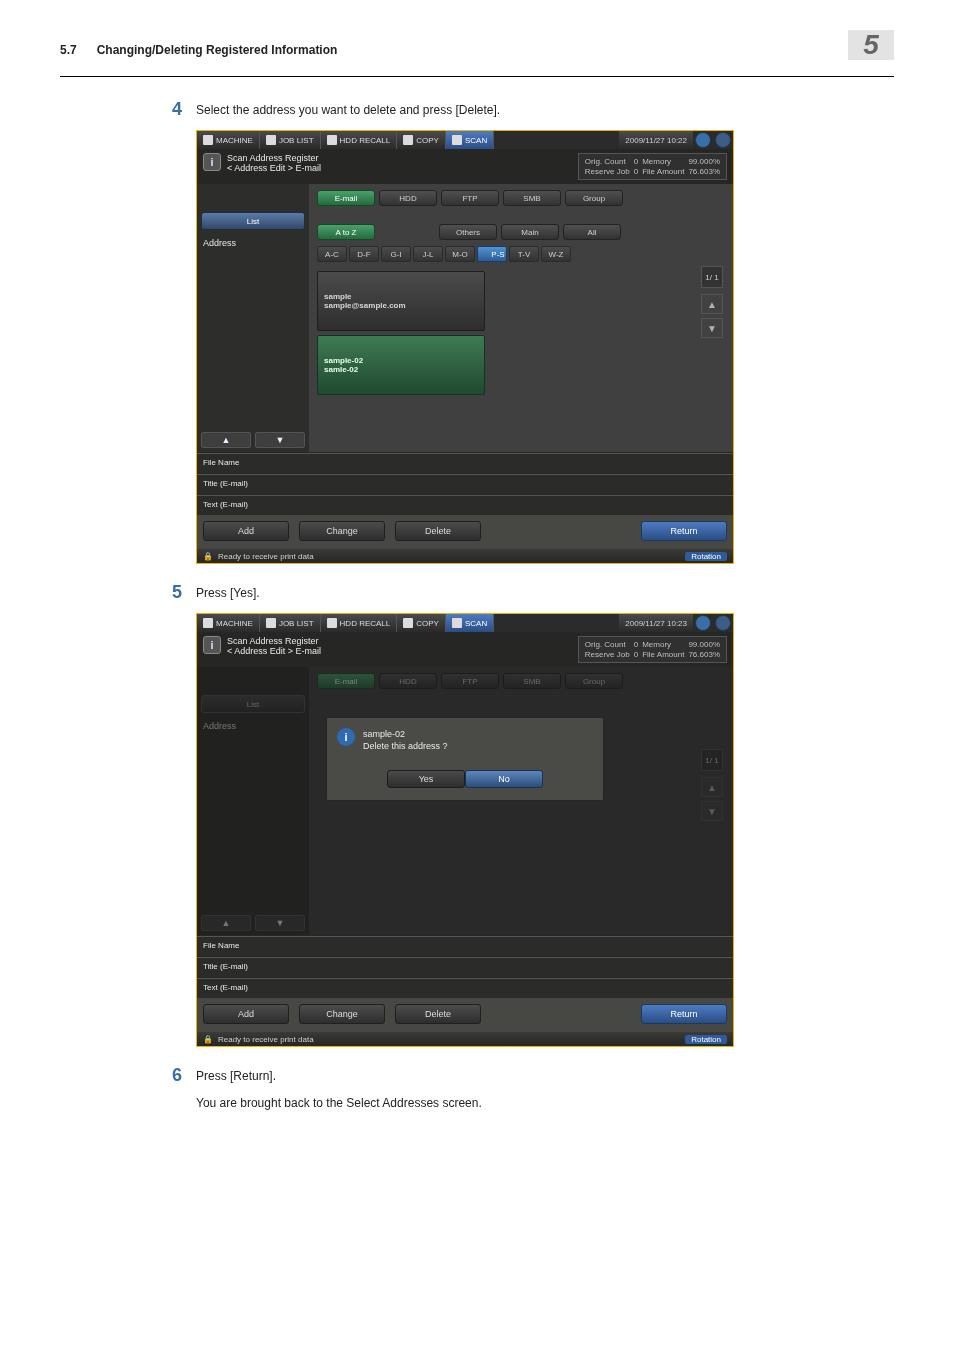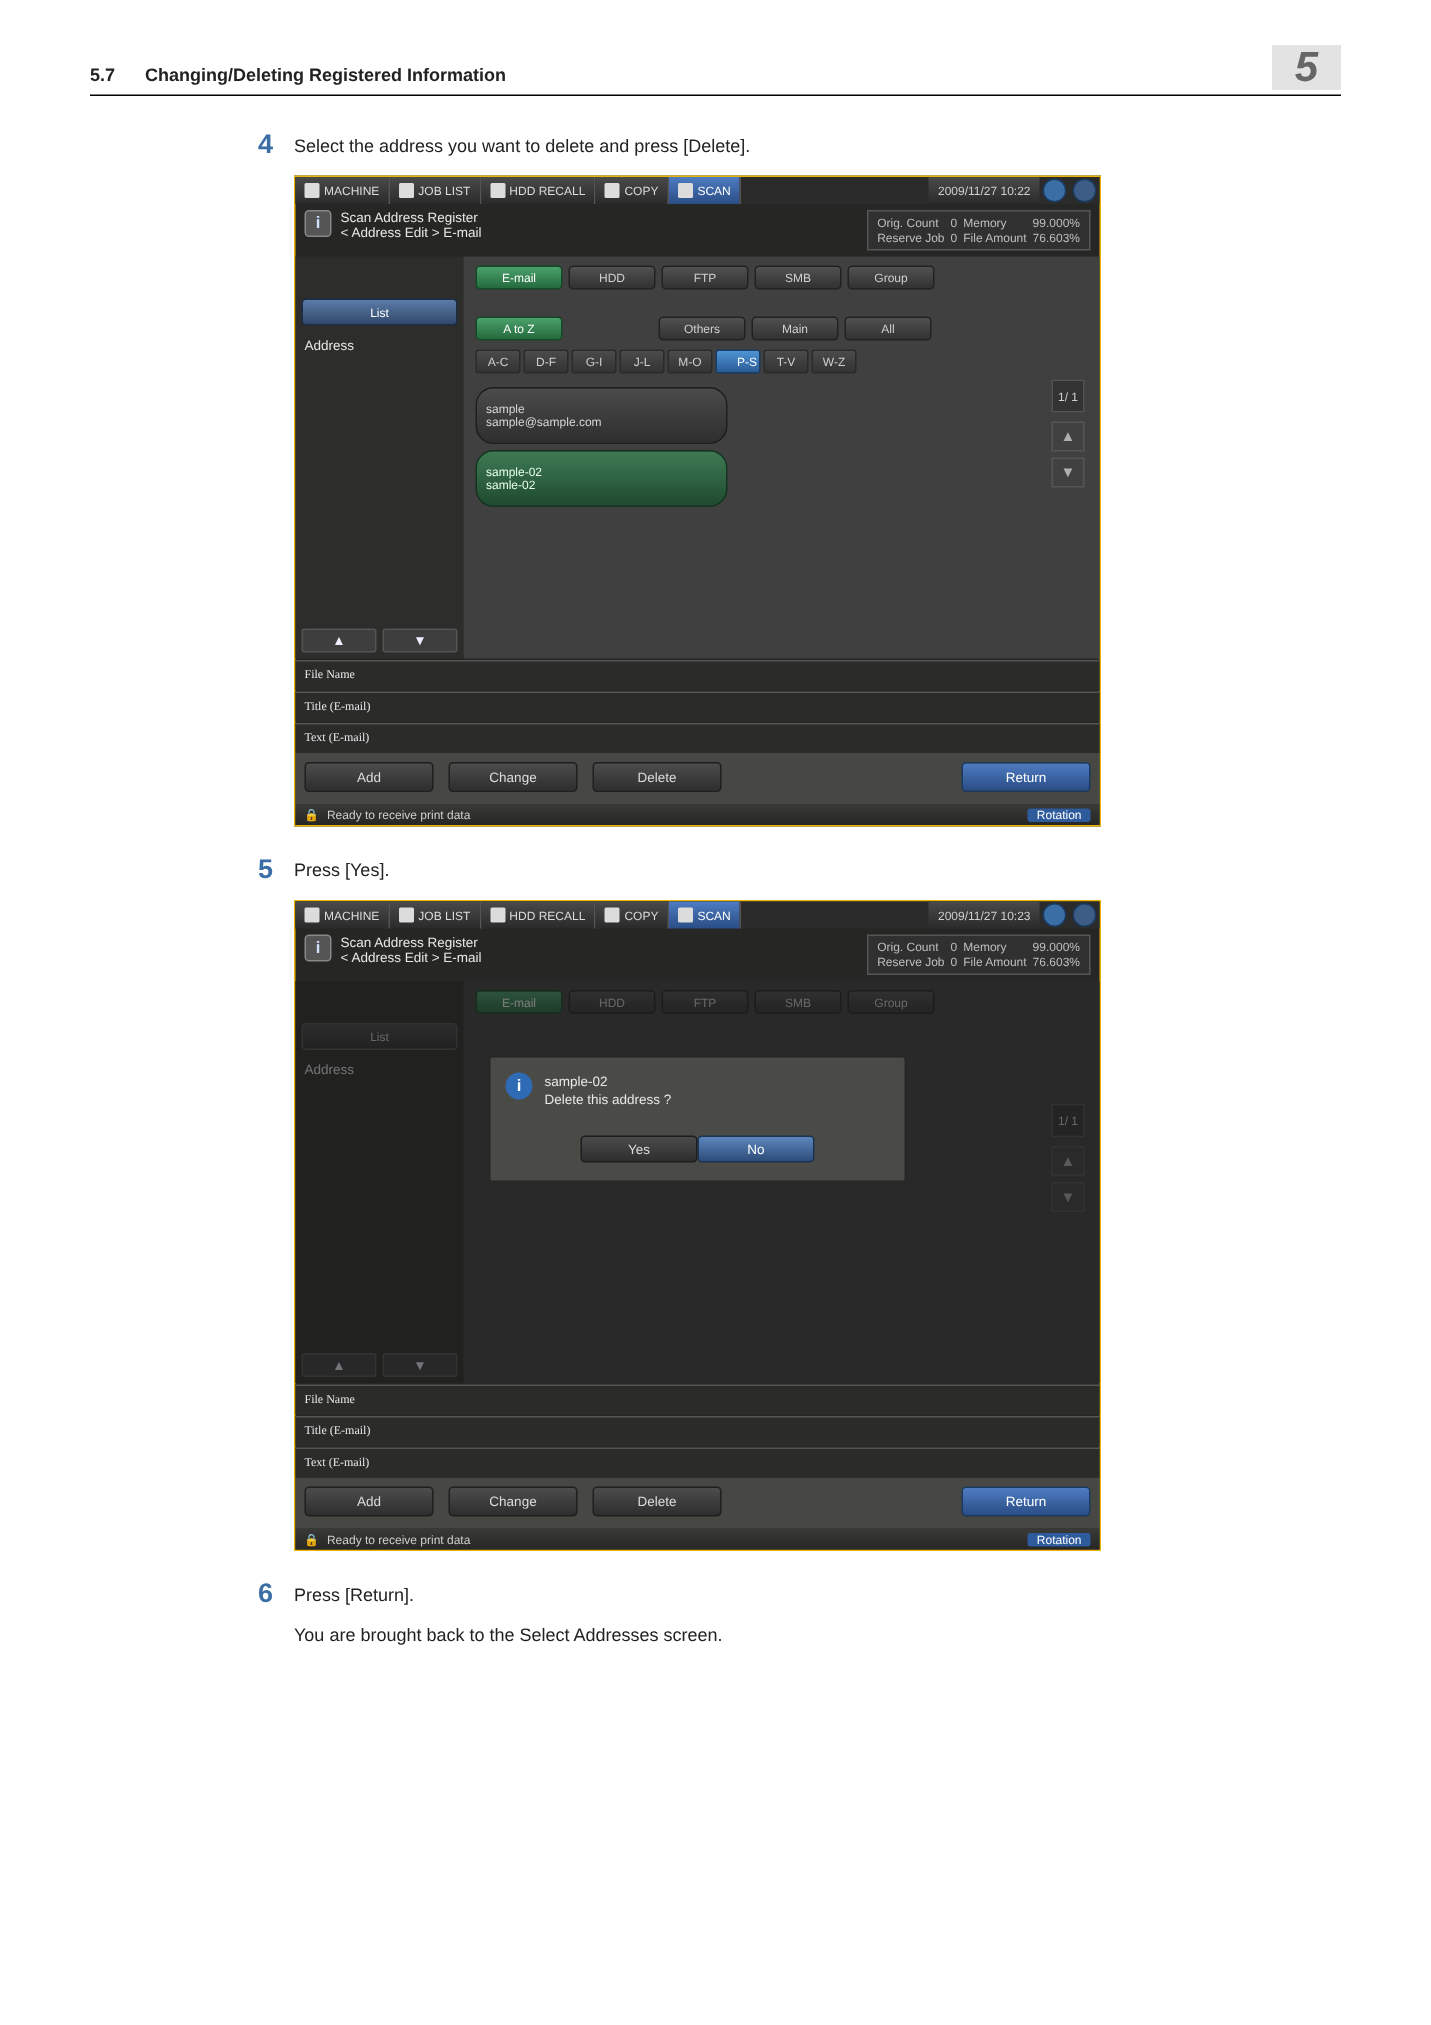--- a/index.html
+++ b/index.html
@@ -1,18 +1,18 @@
 <!DOCTYPE html>
 <html><head>
 <meta charset="utf-8">
 <style>
   * { box-sizing: border-box; margin: 0; padding: 0; }
   body { font-family: Arial, Helvetica, sans-serif; font-size: 12px; color: #222; background: #fff; width: 954px; margin: 0 auto; }
   .page { padding: 30px 60px 40px 60px; }
-  .header-line { display: flex; align-items: baseline; border-bottom: 1px solid #000; padding-bottom: 3px; margin-bottom: 22px; }
+  .header-line { display: flex; align-items: baseline; border-bottom: 1px solid #000; padding-bottom: 16px; margin-bottom: 22px; }
   .header-sec { font-weight: bold; font-size: 12px; margin-right: 20px; }
   .header-title { font-weight: bold; font-size: 12px; flex: 1; }
   .header-chapter { font-weight: bold; font-size: 28px; font-style: italic; color: #666; background: #e3e3e3; width: 46px; text-align: center; line-height: 30px; margin-left: 10px; }
   .step-row { display: flex; margin: 18px 0 10px 0; }
   .step-num { width: 40px; text-align: right; padding-right: 14px; font-size: 18px; font-weight: bold; color: #3a6ea5; }
   .step-text { flex: 1; font-size: 12px; padding-top: 4px; }
   .body-text { margin-left: 136px; font-size: 12px; margin-top: 10px; margin-bottom: 6px; }
 
   
   .panel-wrap { margin-left: 136px; width: 538px; background: #262624; color: #cfcfcf; font-size: 9px; border: 1px solid #eab308; }
@@ -30,32 +30,32 @@
   .counts-box span.lab{ color:#bfbfbf; }
   .content-area { display:flex; min-height: 268px; }
   .left-col { width:112px; background:#2d2d2b; padding:4px; display:flex; flex-direction:column; gap:4px; }
   .left-btn { height:18px; border-radius:3px; background: linear-gradient(#5b7ba8,#31486a); border:1px solid #1d2d45; color:#fff; font-size:8px; display:flex; align-items:center; justify-content:center;margin-top:24px; }
   .left-btn.dim { background: linear-gradient(#474747,#2e2e2e); border-color:#555; color:#cfcfcf; }
   .left-label { color:#e8e8e8; font-size:9px; padding:4px 2px; }
   .left-spacer { flex:1; }
   .arrow-pair { display:flex; gap:4px; margin-top:auto; }
   .arrow-btn { flex:1; height:16px; background:#3f5873; border:1px solid #243448; border-radius:2px; color:#eef; display:flex; align-items:center; justify-content:center; font-size:9px; }
   .arrow-btn.dim { background:#3e3e3e; border-color:#555; }
-  .side-fields { display:flex; flex-direction:column; gap:1px; margin-top:1px;font-family:Liberation Serif, serif; }
+  .side-fields { display:flex; flex-direction:column; gap:1px; margin-top:1px; }
   .side-field { height:20px; border-top:1px solid #555; background:#2b2b2a; color:#e8e8e8; padding:4px 6px; font-size:8px; }
   .right-col { flex:1; background:#404040; padding:6px 8px; display:flex; flex-direction:column; gap:6px; position:relative; }
   .dimmed .right-col, .dimmed .left-col { filter: brightness(0.78); }
   .pill-row { display:flex; gap:4px; }
   .pill { height:16px; min-width:58px; padding:0 8px; border-radius:3px; background:linear-gradient(#505050,#323232); border:1px solid #222; color:#cfcfcf; display:flex; align-items:center; justify-content:center; font-size:8px; }
   .pill.active { background:linear-gradient(#4aa16a,#256a3e); color:#fff; border-color:#154826; }
   .alpha-row { display:flex; gap:2px; }
   .alpha-cell { width:30px; height:16px; border:1px solid #2b2b2b; background:linear-gradient(#4b4b4b,#333); border-radius:2px; color:#cfcfcf; display:flex; align-items:center; justify-content:center; font-size:8px; }
   .alpha-cell.sel { background:linear-gradient(#4f94d4,#2a5c96); color:#fff; border-color:#1b3b60;padding-left:12px; }
   .entries { display:flex; flex-direction:column; gap:4px; margin-top:3px; }
-  .entry { width:168px; border-radius:12px; padding:9px 6px; font-size:8px; line-height:9px; }
+  .entry { width:168px; border-radius:2px; padding:20px 6px; font-size:8px; line-height:9px;font-weight:bold; }
   .entry.dark { background:linear-gradient(#4b4b4b,#2e2e2e); border:1px solid #1e1e1e; color:#d6d6d6; }
   .entry.sel { background:linear-gradient(#3e7a53,#1f4a30); border:1px solid #143420; color:#e8ffe8; }
   .page-ind { position:absolute; top:82px; right:10px; width:22px; height:22px; background:#333; border:1px solid #555; color:#cfcfcf; display:flex; align-items:center; justify-content:center; font-size:8px; line-height:9px; text-align:center; }
   .scroll-btn { position:absolute; right:10px; width:22px; height:20px; background:#414141; border:1px solid #555; color:#b0b0b0; display:flex; align-items:center; justify-content:center; font-size:10px; }
   .scroll-up { top:110px; } .scroll-down { top:134px; }
   .action-bar { display:flex; gap:10px; justify-content:center; padding:6px 6px 8px 6px; background:#474744; }
   .act-btn { width:86px; height:20px; border-radius:3px; background:linear-gradient(#4c4c4c,#2e2e2e); border:1px solid #1f1f1f; color:#dcdcdc; display:flex; align-items:center; justify-content:center; font-size:9px; }
   .act-btn.blue { margin-left:auto; background:linear-gradient(#4e7cc2,#2a4d85); color:#fff; border-color:#1a3a60; }
   .status-bar { display:flex; align-items:center; height:14px; background:linear-gradient(#3a3a38,#262624); padding:0 6px; font-size:8px; }
   .status-bar .lock{ margin-right:5px; color:#a59e63; }

